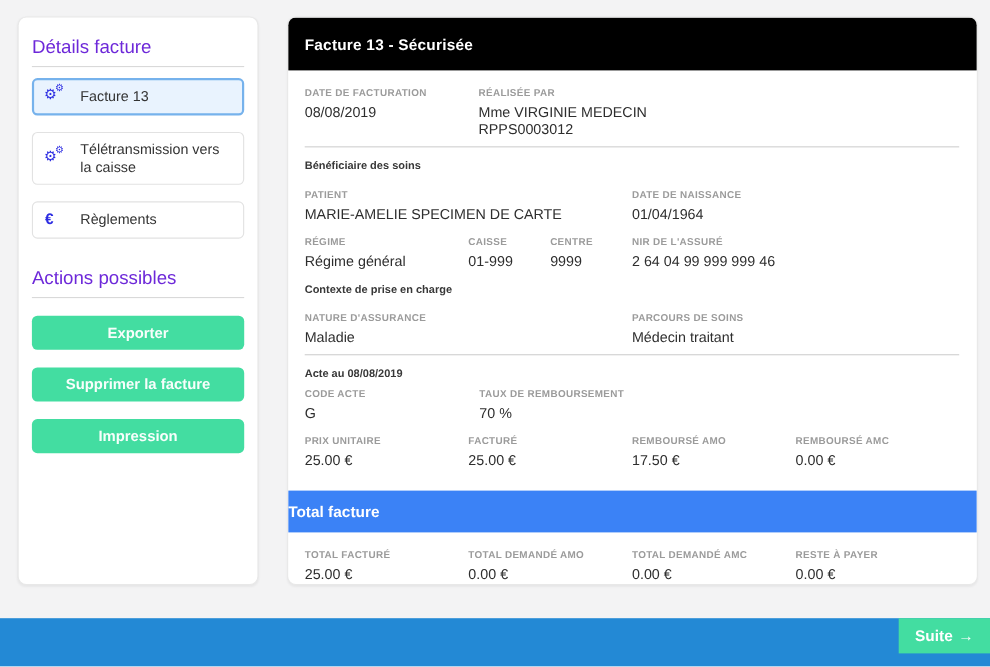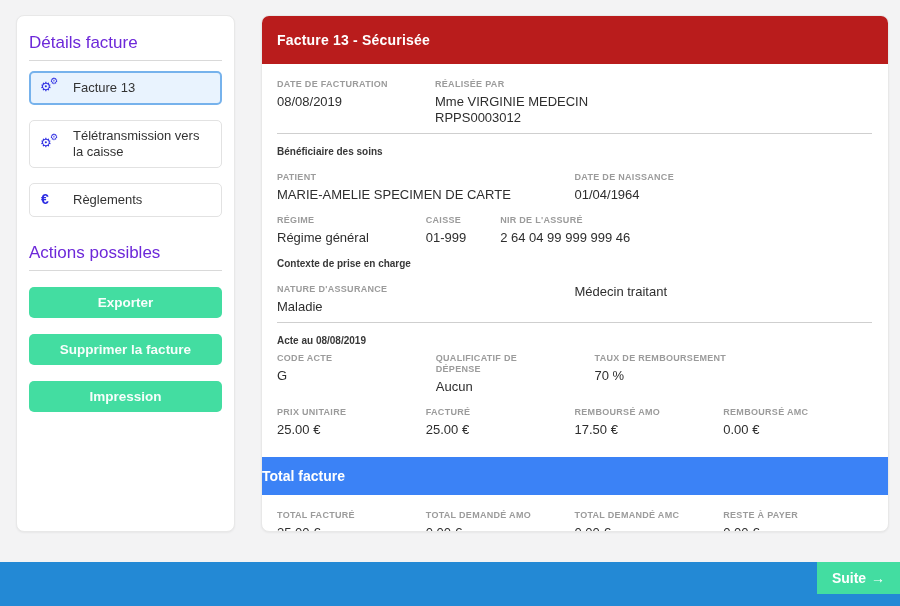--- a/index.html
+++ b/index.html
@@ -38,21 +38,21 @@
     display:block; width:100%; min-height:31px; margin-top:16px;
     background:#43dda1; color:rgba(255,255,255,.96);
     border:none; border-radius:5px; font-size:13.5px; font-weight:700;
     cursor:pointer; font-family:"Liberation Sans",sans-serif;
   }
   .action-btn:first-of-type { margin-top:10px; }
   .actions-title { margin-top:26px; }
   
   .main { left:261px; top:15px; width:628px; height:517px; overflow:hidden; padding:0; }
   .main-header {
-    height:48px; background:#b91c1c; color:#fff;
+    height:48px; background:#000000; color:#fff;
     display:flex; align-items:center; padding:0 15px;
     font-size:14px; font-weight:700; letter-spacing:.2px;
   }
   .main-body { padding:0 16px 0 15px; }
   .row { display:grid; grid-template-columns:repeat(8,1fr); margin-top:12px; }
   .c2 { grid-column:span 2; } .c1 { grid-column:span 1; } .c4 { grid-column:span 4; } .c6 { grid-column:span 6; }
   .f-label {
     font-size:9px; font-weight:700; color:#9b9b9b;
     letter-spacing:.3px; line-height:11px; margin-bottom:4px;
   }
@@ -149,50 +149,51 @@
 
     <div class="row">
       <div class="c2">
         <div class="f-label">RÉGIME</div>
         <div class="f-value">Régime général</div>
       </div>
       <div class="c1">
         <div class="f-label">CAISSE</div>
         <div class="f-value">01-999</div>
       </div>
+      <div class="c1">
+        <div class="f-label">CENTRE</div>
+        <div class="f-value">9999</div>
+      </div>
       <div class="c4">
         <div class="f-label">NIR DE L'ASSURÉ</div>
         <div class="f-value">2 64 04 99 999 999 46</div>
       </div>
     </div>
 
     <div class="section-title">Contexte de prise en charge</div>
 
     <div class="row">
       <div class="c4">
         <div class="f-label">NATURE D'ASSURANCE</div>
         <div class="f-value">Maladie</div>
       </div>
       <div class="c4">
+        <div class="f-label">PARCOURS DE SOINS</div>
         <div class="f-value">Médecin traitant</div>
       </div>
     </div>
 
     <div class="rule"></div>
 
     <div class="section-title">Acte au 08/08/2019</div>
 
     <div class="row row-e">
       <div class="c2">
         <div class="f-label">CODE ACTE</div>
         <div class="f-value">G</div>
-      </div>
-      <div class="c2">
-        <div class="f-label">QUALIFICATIF DE DÉPENSE</div>
-        <div class="f-value">Aucun</div>
       </div>
       <div class="c4">
         <div class="f-label">TAUX DE REMBOURSEMENT</div>
         <div class="f-value">70 %</div>
       </div>
     </div>
 
     <div class="row">
       <div class="c2">
         <div class="f-label">PRIX UNITAIRE</div>

